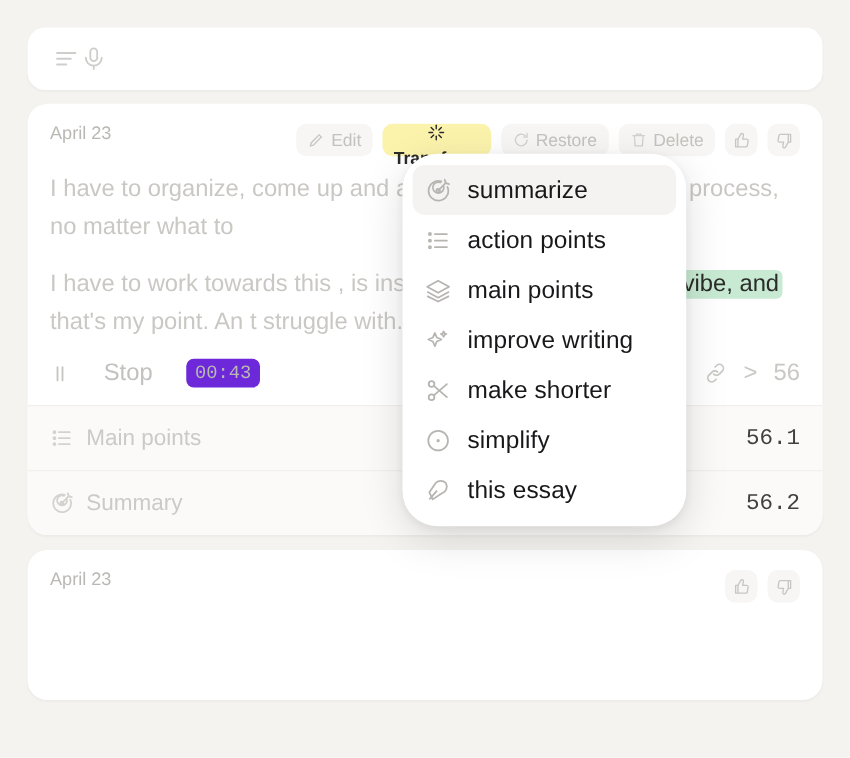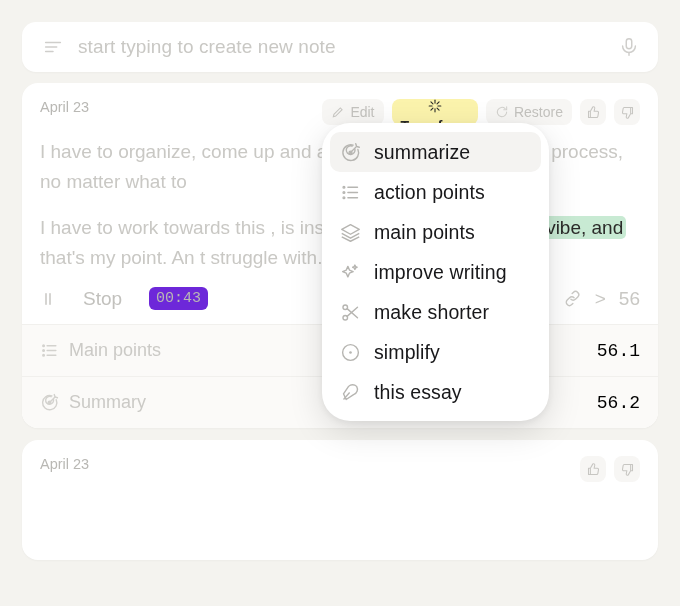--- a/index.html
+++ b/index.html
@@ -60,21 +60,21 @@
            font-family: "Liberation Mono", monospace; }
   .stop-right { margin-left: auto; display: flex; align-items: center; gap: 13px; color: #c9c8c4; font-size: 19px; }
 
   
   .srow {
     display: flex; align-items: center; height: 52px;
     padding: 0 18px; border-top: 1px solid #f1f0ed;
     background: #fbfaf8;
   }
   .srow .slabel { font-size: 18px; color: #cbcac6; margin-left: 10px; }
-  .srow .snum { margin-left: auto; font-size: 18px; color: #000000; font-family: "Liberation Mono", monospace; }
+  .srow .snum { margin-left: auto; font-size: 18px; color: #404040; font-family: "Liberation Mono", monospace; }
 
   
   .card2 { margin-top: 12px; background: #ffffff; border-radius: 16px; padding: 16px 18px;
            box-shadow: 0 1px 2px rgba(0,0,0,0.03); height: 120px; }
 
   
   .menu {
     position: absolute; left: 322px; top: 123px; width: 227px;
     background: #ffffff; border-radius: 28px;
     box-shadow: 0 10px 34px rgba(0,0,0,0.13), 0 2px 7px rgba(0,0,0,0.06);
@@ -95,21 +95,20 @@
 <div class="app">
 
   <div class="searchbar">
     <span class="ic">
       <svg width="22" height="22" viewBox="0 0 24 24" fill="none" stroke="#cfcecb" stroke-width="1.7" stroke-linecap="round">
         <line x1="4" y1="7" x2="20" y2="7"></line>
           <line x1="4" y1="12" x2="16" y2="12"></line>
           <line x1="4" y1="17" x2="12" y2="17"></line>
       </svg>
     </span>
-    <span class="ph">start typing to create new note</span>
     <span class="ic">
       <svg width="22" height="22" viewBox="0 0 24 24" fill="none" stroke="#cfcecb" stroke-width="1.6" stroke-linecap="round">
         <rect x="9" y="3" width="6" height="11" rx="3"></rect>
           <path d="M5 11a7 7 0 0 0 14 0"></path>
           <line x1="12" y1="18" x2="12" y2="21"></line>
       </svg>
     </span>
   </div>
 
   <div class="card">
@@ -148,20 +147,28 @@
           <button class="tbtn ghost">
             <span class="ic">
               <svg width="14" height="14" viewBox="0 0 24 24" fill="none" stroke="#d2d1cd" stroke-width="1.8" stroke-linecap="round">
                 <path d="M20 12a8 8 0 1 1-2.6-5.9"></path>
                   <polyline points="20,3 20,8 15,8"></polyline>
               </svg>
             </span>
             <span>Restore</span>
           </button>
 
+          <button class="tbtn ghost">
+            <span class="ic">
+              <svg width="14" height="14" viewBox="0 0 24 24" fill="none" stroke="#d2d1cd" stroke-width="1.8" stroke-linecap="round">
+                <path d="M4 6h16M9 6V4h6v2M6 6l1 14h10l1-14"></path>
+              </svg>
+            </span>
+            <span>Delete</span>
+          </button>
 
           <button class="tbtn ghost icon-only">
             <span class="ic">
               <svg width="15" height="15" viewBox="0 0 24 24" fill="none" stroke="#c7c6c2" stroke-width="1.7" stroke-linejoin="round">
                 <path d="M7 10v10H4V10zM7 10l4-7a2 2 0 0 1 3 2l-1 5h5a2 2 0 0 1 2 2.3l-1 6a2 2 0 0 1-2 1.7H7z"></path>
               </svg>
             </span>
           </button>
 
           <button class="tbtn ghost icon-only">

